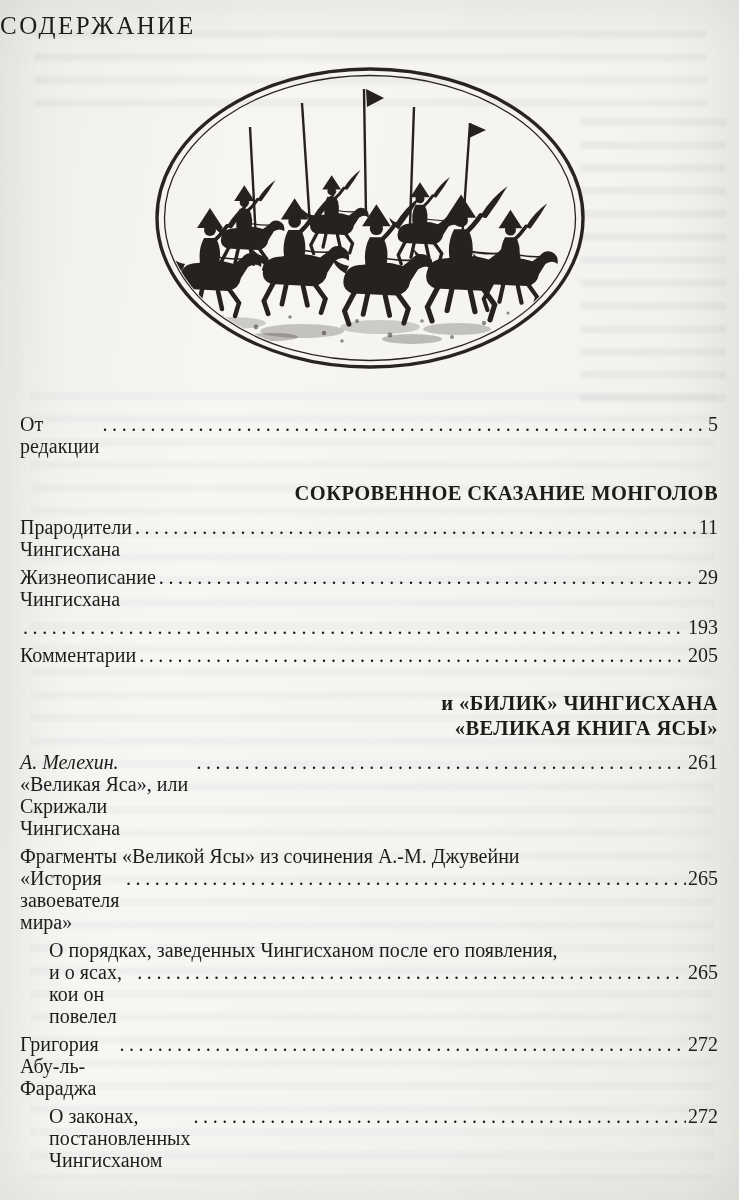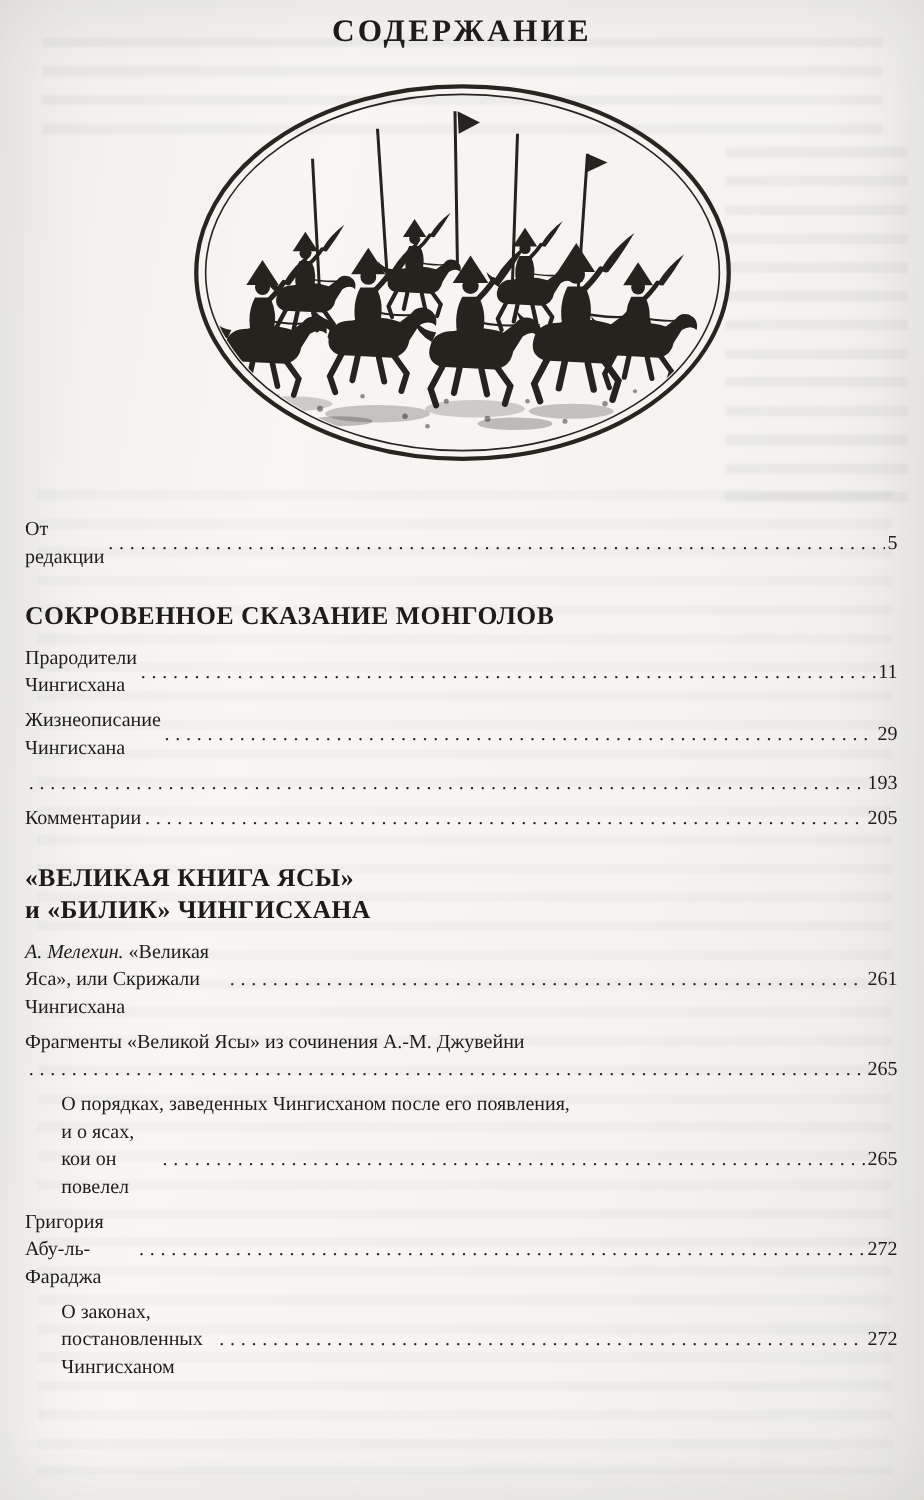--- a/index.html
+++ b/index.html
@@ -18,37 +18,37 @@
   .ghost{
     position:absolute;pointer-events:none;
     background:repeating-linear-gradient(180deg,rgba(72,74,92,.7) 0 8px,transparent 8px 23px);
     opacity:.07;filter:blur(.8px);
   }
   .g1{left:34px;top:30px;width:672px;height:78px}
   .g2{left:580px;top:118px;width:146px;height:290px;opacity:.08}
   .g3{left:30px;top:392px;width:684px;height:788px;opacity:.045}
 
   .page-title{
-    margin:0;padding-top:11px;text-align:center;
-    font-size:25px;line-height:30px;font-weight:bold;letter-spacing:2.5px;
+    margin:0;padding-top:11px;text-align:left;
+    font-size:25px;line-height:30px;font-weight:normal;letter-spacing:2.5px;
   }
   .oval-wrap{width:436px;height:306px;margin:24px auto 0;position:relative}
   .oval-wrap svg{display:block}
 
   #toc{position:relative;padding:0 21px 0 20px}
   .section-heading{
-    text-align:left;font-weight:bold;font-size:20.5px;line-height:25px;
+    text-align:right;font-weight:bold;font-size:20.5px;line-height:25px;
     letter-spacing:.4px;margin:0 0 10px 0;
   }
   #toc .section:nth-of-type(1){margin-top:42px}
   #toc .section:nth-of-type(2) .section-heading{margin-top:24px}
   #toc .section:nth-of-type(3) .section-heading{margin-top:25px}
   #toc .section:nth-of-type(4) .section-heading{margin-top:17px}
   .toc-item{margin-top:6px}
-  .toc-line{display:flex;align-items:center;font-size:16px;line-height:22px}
+  .toc-line{display:flex;align-items:flex-start;font-size:20px;line-height:22px}
   .toc-line.ind{padding-left:29px}
   .toc-text em{}
   .dots{flex:1 1 auto;overflow:hidden;white-space:nowrap;margin:0 2px 0 3px;min-width:10px}
   .dots::after{
     content:"..........................................................................................................................................";
     letter-spacing:4.6px;
   }
   .page-num{flex:0 0 auto}
 </style>
 </head>
@@ -169,35 +169,36 @@
         <div class="toc-item">
           <div class="toc-line">
             <span class="toc-text">Комментарии</span>
             <span class="dots"></span>
             <span class="page-num">205</span>
           </div>
         </div>
       </div>
       <div class="section">
         <div class="section-heading">
+          <div>и «БИЛИК» ЧИНГИСХАНА</div>
           <div>«ВЕЛИКАЯ КНИГА ЯСЫ»</div>
-          <div>и «БИЛИК» ЧИНГИСХАНА</div>
         </div>
         <div class="toc-item">
           <div class="toc-line">
             <span class="toc-text"><em>А. Мелехин. </em>«Великая Яса», или Скрижали Чингисхана</span>
             <span class="dots"></span>
             <span class="page-num">261</span>
           </div>
         </div>
         <div class="toc-item">
           <div class="toc-line">
             <span class="toc-text">Фрагменты «Великой Ясы» из сочинения А.-М. Джувейни</span>
           </div>
           <div class="toc-line">
+            <span class="toc-text">«История завоевателя мира»</span>
             <span class="dots"></span>
             <span class="page-num">265</span>
           </div>
         </div>
         <div class="toc-item">
           <div class="toc-line ind">
             <span class="toc-text">О порядках, заведенных Чингисханом после его появления,</span>
           </div>
           <div class="toc-line ind">
             <span class="toc-text">и о ясах, кои он повелел</span>

